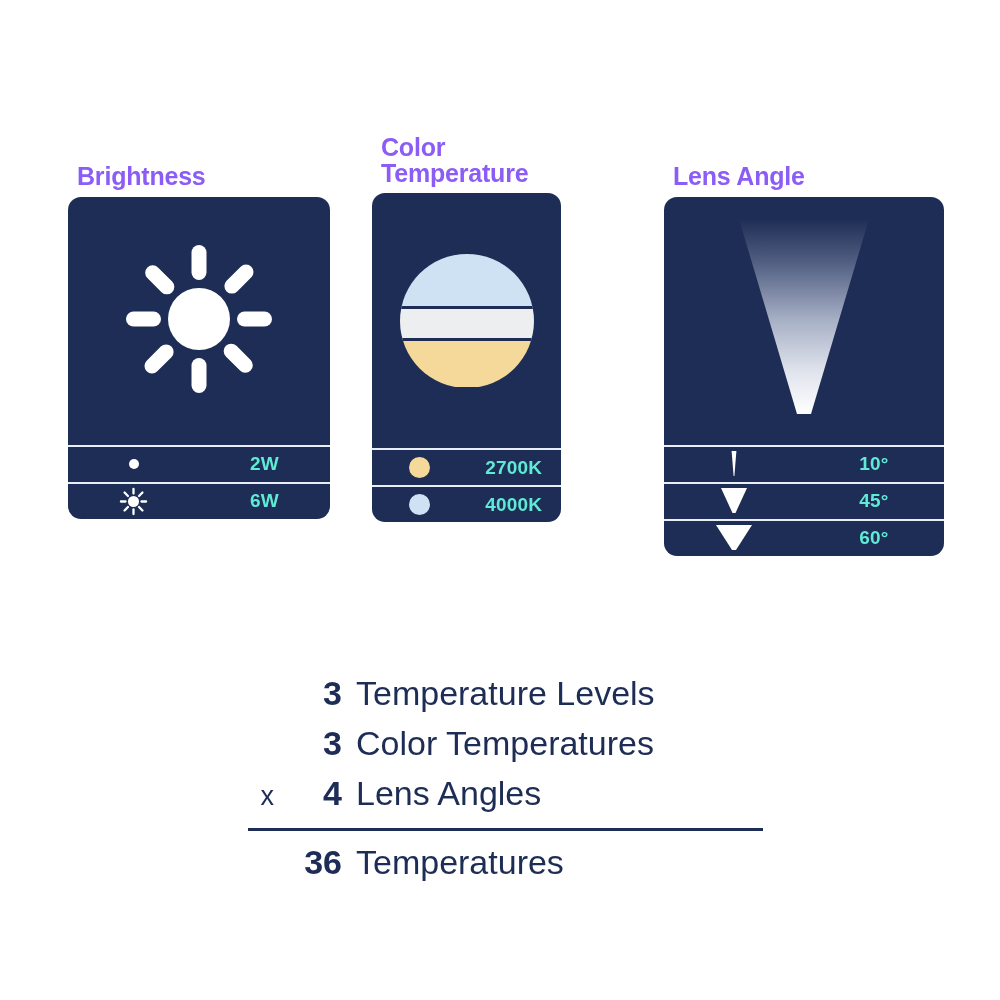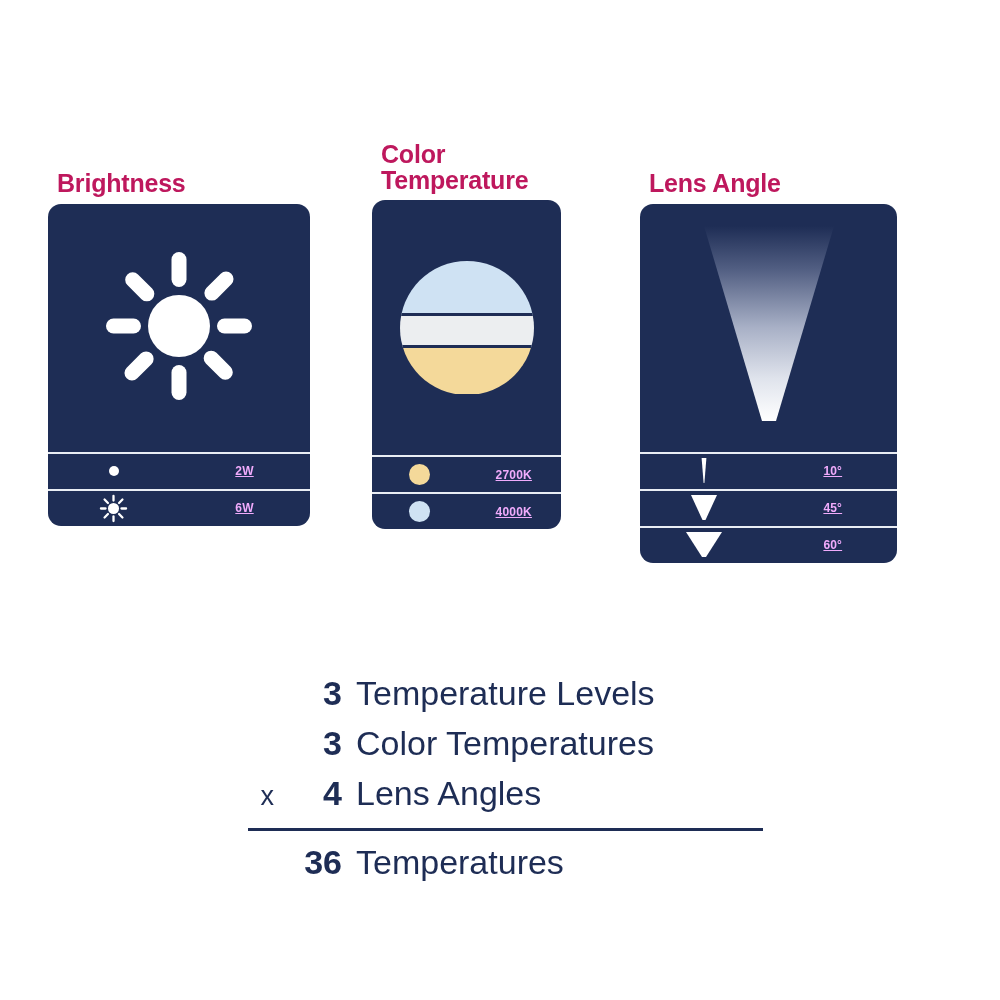--- a/index.html
+++ b/index.html
@@ -23,23 +23,23 @@
 
   
   .card-block {
     position: absolute;
   }
 
   .card-title {
     font-weight: bold;
     font-size: 25px;
     line-height: 1.02;
-    color: #be185d;
+    color: #8b5cf6;
     letter-spacing: -0.2px;
-    margin: 16px 0 7px 9px;
+    margin: 9px 0 7px 9px;
     white-space: pre-line;
   }
 
   .card {
     background: #1e2d55;
     border-radius: 13px;
     overflow: hidden;
     position: relative;
   }
 
@@ -64,25 +64,24 @@
     display: flex;
     align-items: center;
     justify-content: center;
     height: 100%;
   }
   .row-label {
     flex: 0 0 50%;
     display: flex;
     align-items: center;
     justify-content: center;
-    color: #f0abfc;
-    font-size: 12px;
+    color: #5eead4;
+    font-size: 19px;
     font-weight: bold;
     letter-spacing: 0.2px;
-    text-decoration: underline;
   }
 
   
   .sun-big {
     position: absolute;
     left: 50%;
     top: 50%;
     transform: translate(-50%, -50%);
   }
 
@@ -172,21 +171,21 @@
     background: #1e2d55;
     margin: 7px 0 6px 0;
     width: 100%;
   }
 </style>
 </head>
 <body>
 
 <div class="canvas">
 
-  <div class="card-block" style="left:48px; top:155px; width:262px;">
+  <div class="card-block" style="left:68px; top:155px; width:262px;">
     <div class="card-title">Brightness</div>
     <div class="card" style="width:262px;">
       <div class="card-art" style="height:248px;">
         <span class="sun-big">
           <svg width="150" height="152" viewBox="0 0 150 152" aria-hidden="true">
             <circle cx="75" cy="76" r="31" fill="#ffffff"></circle>
             <g fill="#ffffff">
               <rect x="67.5" y="2" width="15" height="35" rx="7.5"></rect>
               <rect x="67.5" y="115" width="15" height="35" rx="7.5"></rect>
               <rect x="2" y="68.5" width="35" height="15" rx="7.5"></rect>
@@ -261,23 +260,23 @@
           <div class="row-icon">
             <span class="ct-dot" style="background:#cfe2f3;"></span>
           </div>
           <div class="row-label">4000K</div>
         </div>
 
       </div>
     </div>
   </div>
 
-  <div class="card-block" style="left:640px; top:155px; width:234px;">
+  <div class="card-block" style="left:664px; top:155px; width:234px;">
     <div class="card-title">Lens Angle</div>
-    <div class="card" style="width:257px;">
+    <div class="card" style="width:280px;">
       <div class="card-art" style="height:248px;">
         <span class="beam-wrap">
           <svg width="146" height="200" viewBox="0 0 146 200" aria-hidden="true">
             <defs>
               <linearGradient id="beamGrad" x1="0" y1="0" x2="0" y2="1">
                 <stop offset="0%" stop-color="#1e2d55" stop-opacity="1"></stop>
                 <stop offset="22%" stop-color="#515e82" stop-opacity="1"></stop>
                 <stop offset="52%" stop-color="#a8b0c6" stop-opacity="1"></stop>
                 <stop offset="78%" stop-color="#dfe3ec" stop-opacity="1"></stop>
                 <stop offset="100%" stop-color="#ffffff" stop-opacity="1"></stop>

